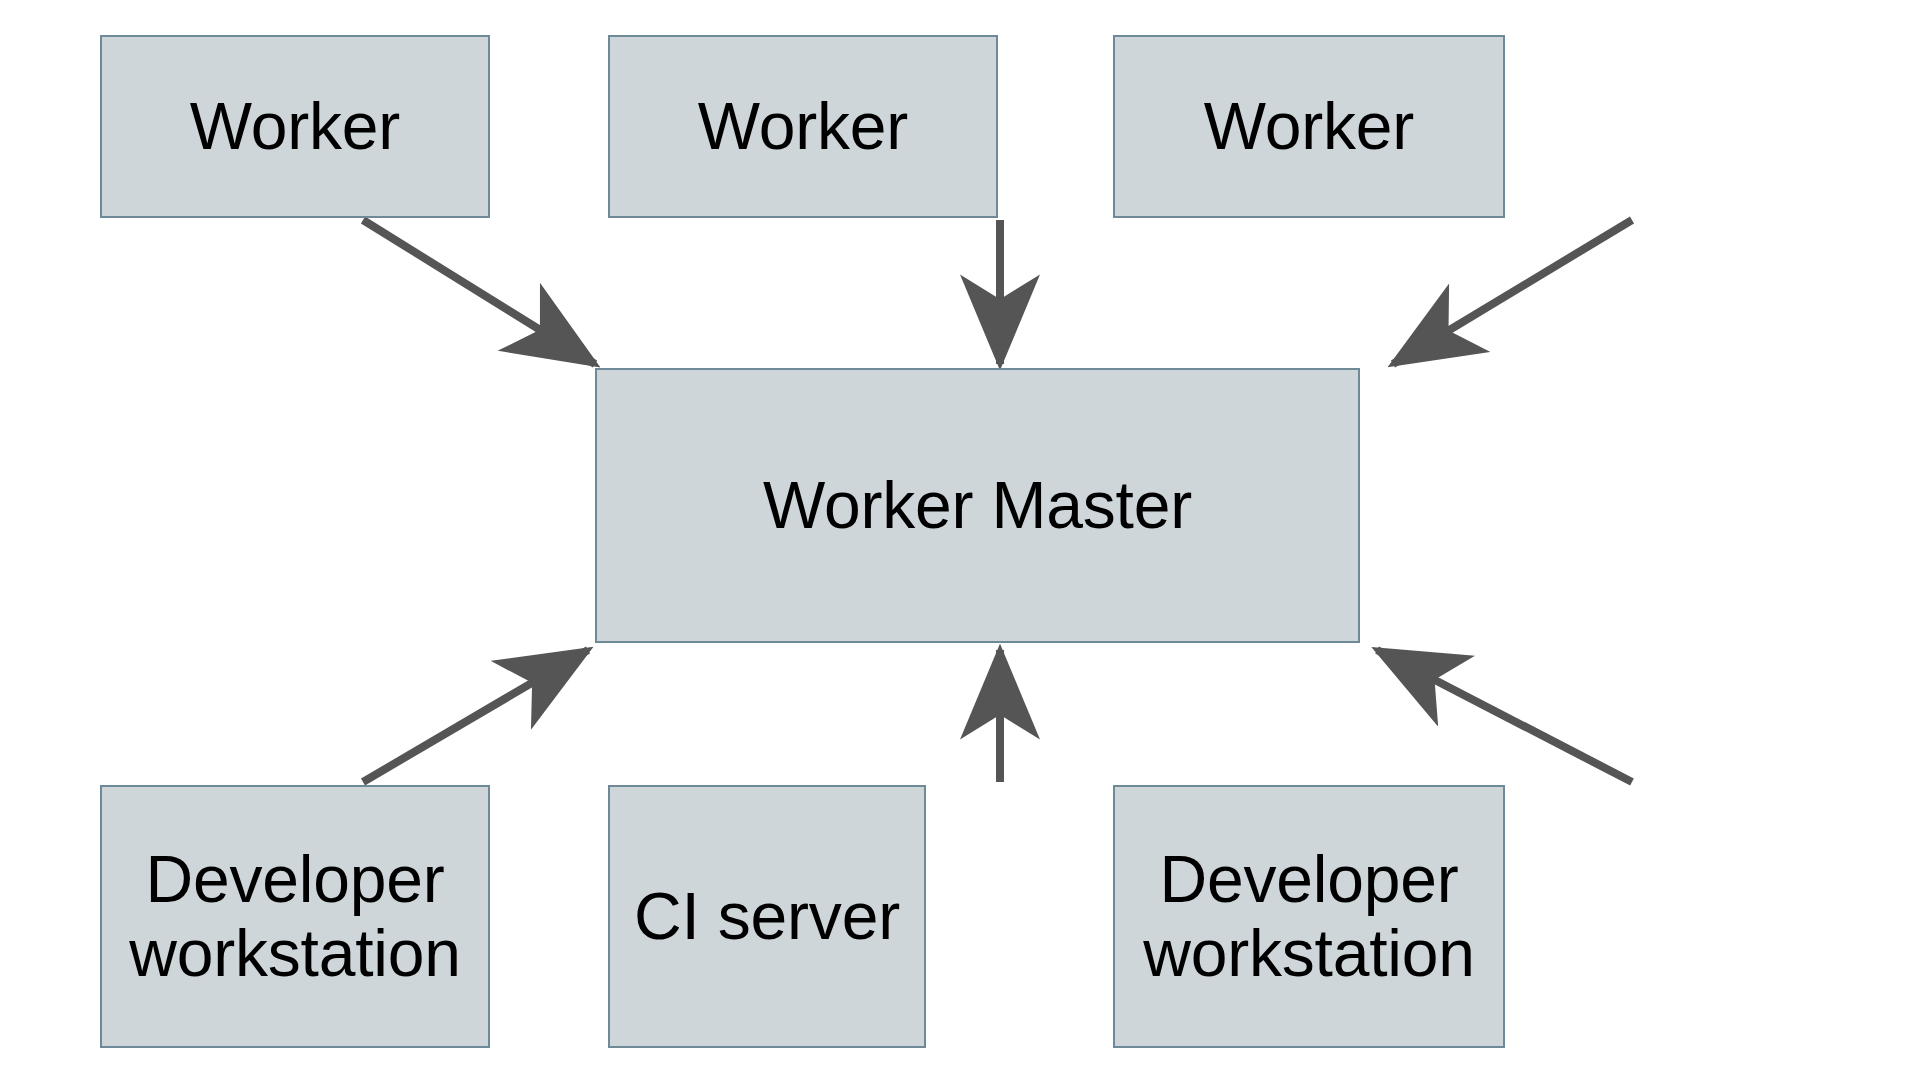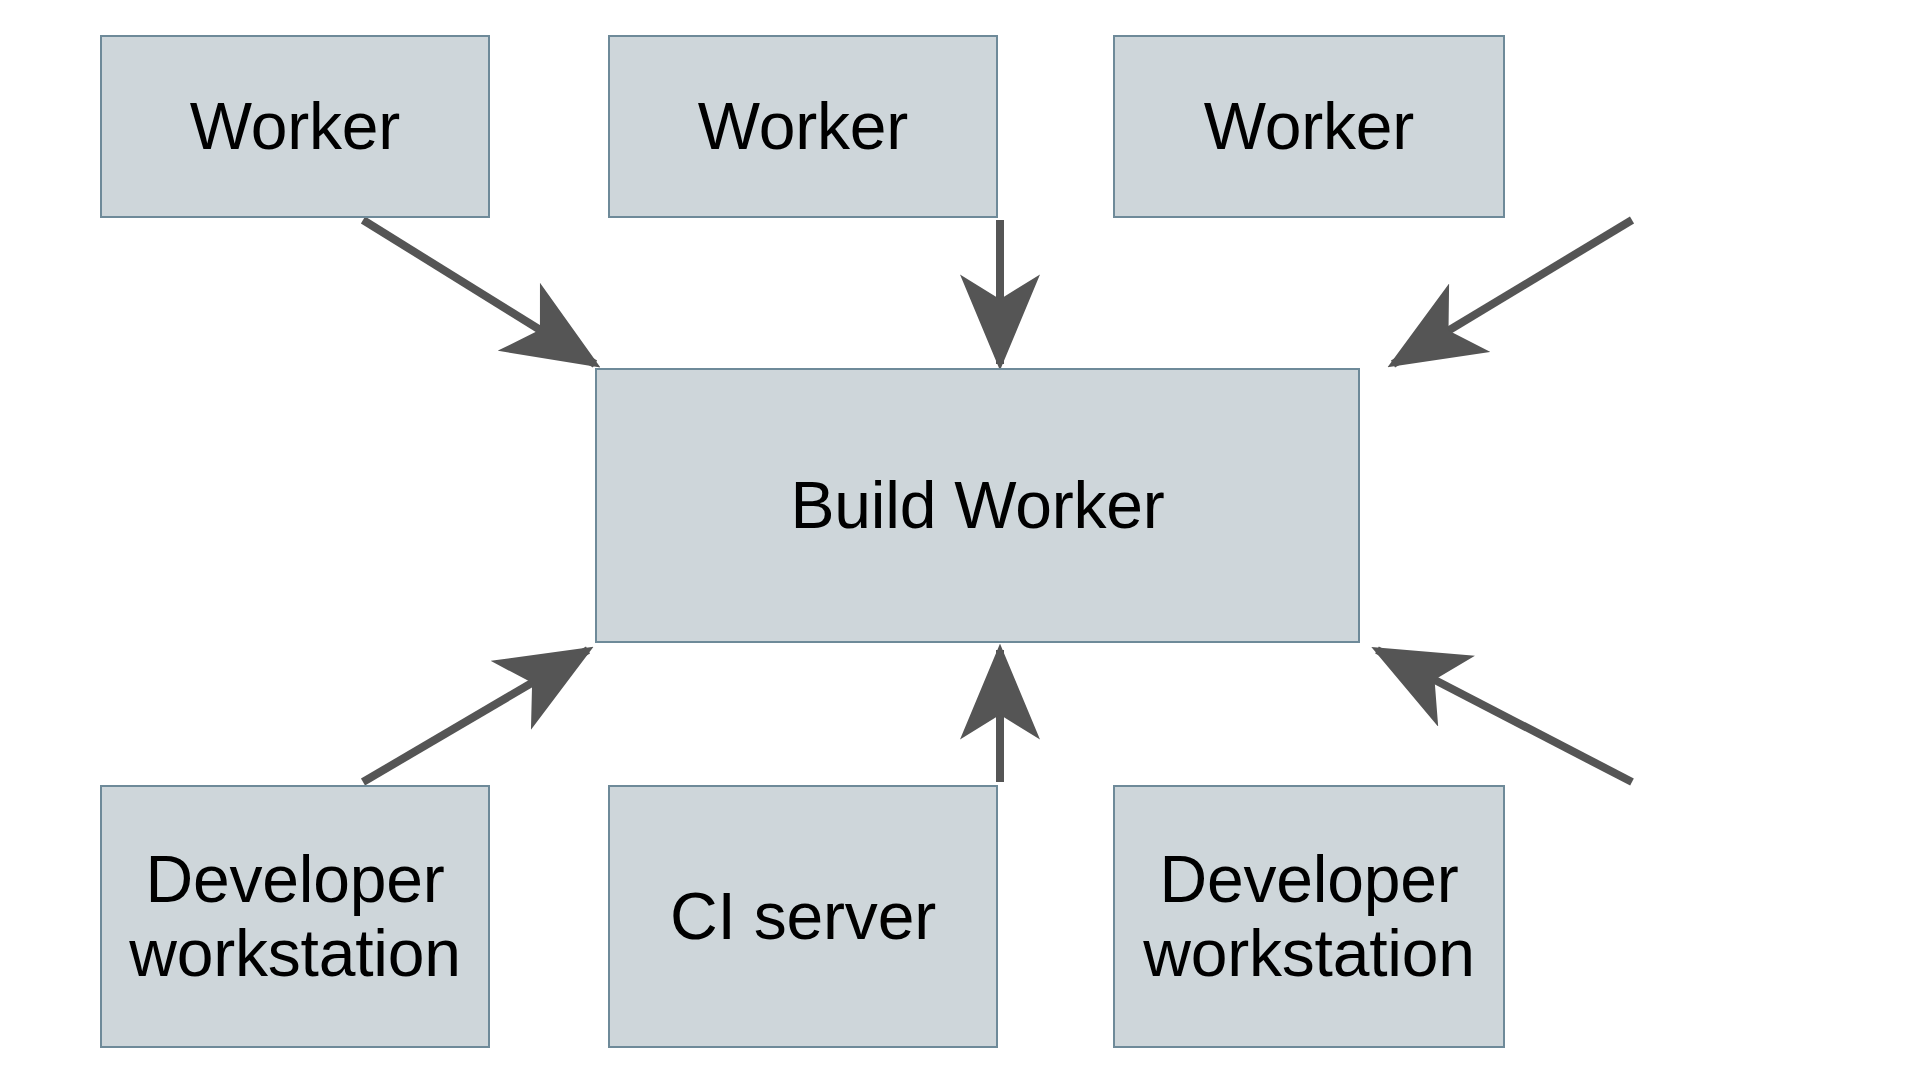--- a/index.html
+++ b/index.html
@@ -39,21 +39,21 @@
     line-height: 1.12;
     letter-spacing: -0.2px;
     font-weight: 400;
     white-space: pre-line;
   }
   .node-worker-1 { left: 100px; top: 35px;  width: 390px; height: 183px; }
   .node-worker-2 { left: 608px; top: 35px;  width: 390px; height: 183px; }
   .node-worker-3 { left: 1113px; top: 35px; width: 392px; height: 183px; }
   .node-build-master { left: 595px; top: 368px; width: 765px; height: 275px; }
   .node-dev-ws-1 { left: 100px; top: 785px;  width: 390px; height: 263px; }
-  .node-ci-server { left: 608px; top: 785px;  width: 390px; height: 263px; }
+  .node-ci-server { left: 608px; top: 785px;  width: 318px; height: 263px; }
   .node-dev-ws-2 { left: 1113px; top: 785px; width: 392px; height: 263px; }
 </style>
 </head>
 <body>
 
 <div id="diagram-canvas">
 
   <svg id="edge-layer" viewBox="0 0 1910 1090" width="1910" height="1090" xmlns="http://www.w3.org/2000/svg">
     <defs>
       <marker id="arrowhead" viewBox="0 0 12 10" refX="11.2" refY="5" markerWidth="12" markerHeight="10" markerUnits="strokeWidth" orient="auto">
@@ -85,21 +85,21 @@
       <line x1="1632" y1="782" x2="1377" y2="650" stroke="#555555" stroke-width="8" marker-end="url(#arrowhead)"></line>
     </g>
   </svg>
 
   <div class="node node-worker-1">Worker</div>
 
   <div class="node node-worker-2">Worker</div>
 
   <div class="node node-worker-3">Worker</div>
 
-  <div class="node node-build-master">Build Worker</div>
+  <div class="node node-build-master">Worker Master</div>
 
   <div class="node node-dev-ws-1">Developer
 workstation</div>
 
   <div class="node node-ci-server">CI server</div>
 
   <div class="node node-dev-ws-2">Developer
 workstation</div>
 
 </div>

